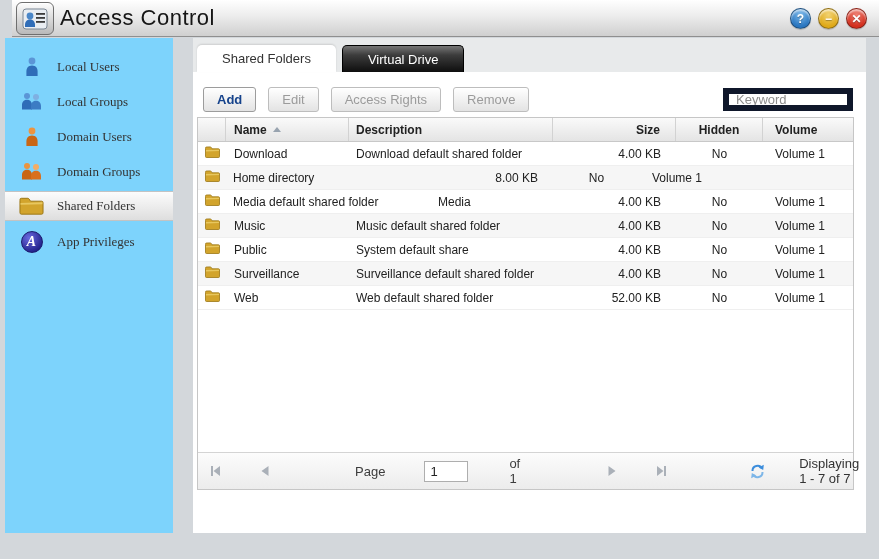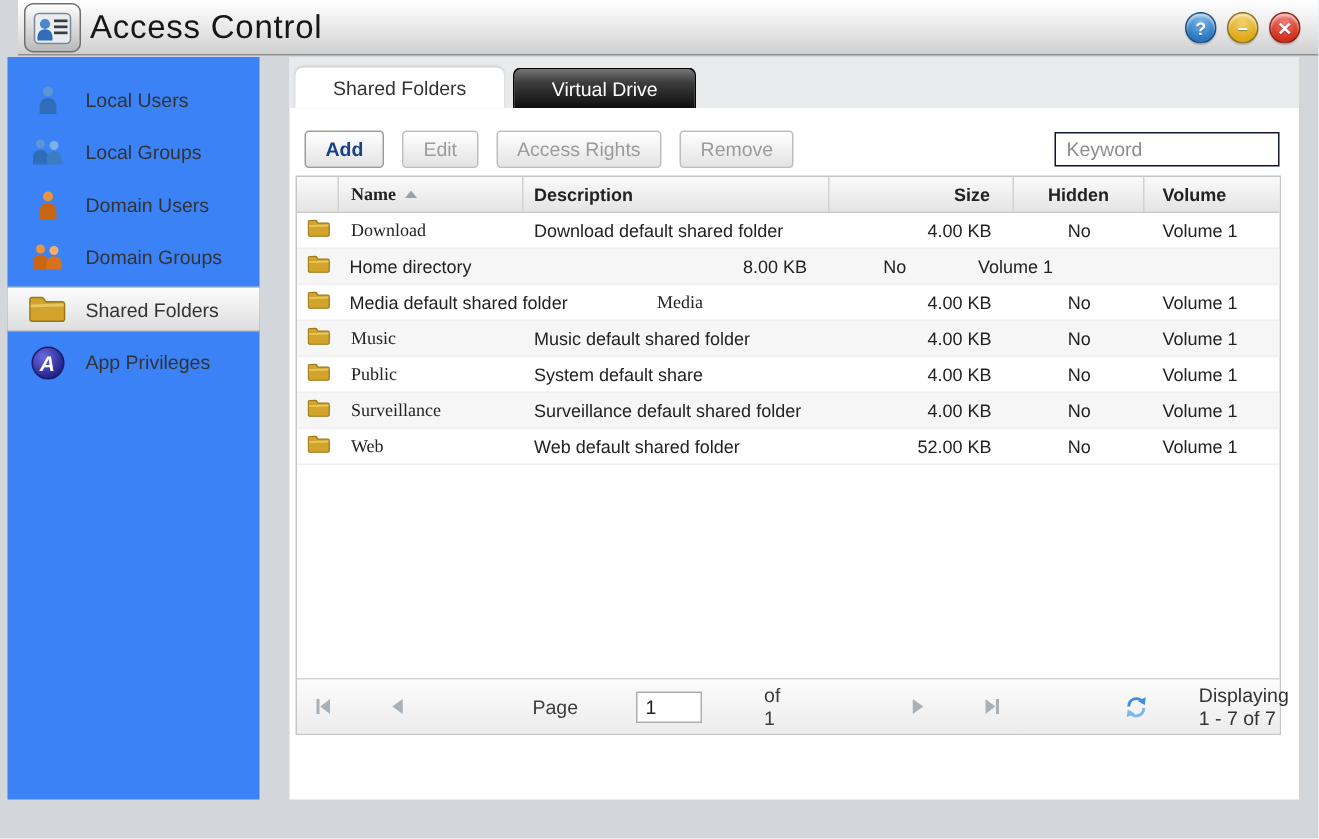--- a/index.html
+++ b/index.html
@@ -35,21 +35,21 @@
     border:1px solid rgba(0,0,0,.35);
     box-shadow:inset 0 2px 2px rgba(255,255,255,.65), 0 1px 1px rgba(0,0,0,.2);
     cursor:default; text-shadow:0 1px 1px rgba(0,0,0,.35);
   }
   .wbtn.help  { background:radial-gradient(circle at 50% 30%, #7cb9ea, #2a76c0 70%); }
   .wbtn.min   { background:radial-gradient(circle at 50% 30%, #f2d271, #dfa918 70%); }
   .wbtn.close { background:radial-gradient(circle at 50% 30%, #ef8073, #d32f1e 70%); }
   
   .sidebar {
     position:absolute; left:5px; top:38px; width:168px; bottom:26px;
-    background:#3b82f6; padding-top:11px;
+    background:#7dd3fc; padding-top:11px;font-family:Liberation Serif, serif;
   }
   .side-item {
     height:35px; display:flex; align-items:center; gap:13px;
     padding-left:14px; font-size:13px; color:#333; cursor:pointer;
   }
   .side-item .sicon { width:25px; height:25px; display:flex; align-items:center; justify-content:center; }
   .side-item.selected {
     background:linear-gradient(#fcfcfc,#dedede);
     border-top:1px solid #c3c3c3; border-bottom:1px solid #c3c3c3;
     height:30px; margin:2px 0 3px 0;
@@ -85,22 +85,22 @@
   
   .toolbar { display:flex; align-items:center; gap:12px; padding:0 13px 0 6px; height:26px; }
   .btn {
     height:25px; padding:0 13px; font-size:13px; color:#15428b; font-weight:bold;
     background:linear-gradient(#ffffff,#e3e3e3);
     border:1px solid #9c9c9c; border-radius:3px; cursor:pointer;
     box-shadow:inset 0 1px 0 #fff;
   }
   .btn.disabled { color:#9b9b9b; font-weight:normal; border-color:#bdbdbd; cursor:default; }
   .keyword {
-    margin-left:auto; width:150px; height:23px;
-    border:1px solid #0f172a; padding:2px 7px; font-size:13px; color:#444;
+    margin-left:auto; width:130px; height:23px;
+    border:6px solid #0f172a; padding:2px 7px; font-size:13px; color:#444;
     font-family:"Liberation Sans", sans-serif;
   }
   .keyword::placeholder { color:#8d8d8d; opacity:1; }
   
   .grid {
     margin:5px 0 0 0; width:657px;
     border:1px solid #c6c6c6; height:373px;
     display:flex; flex-direction:column; background:#fff;
   }
   .thead {
@@ -109,21 +109,21 @@
     border-bottom:1px solid #c8c8c8; flex:0 0 auto;
   }
   .th {
     font-size:12px; font-weight:bold; color:#222;
     display:flex; align-items:center; border-right:1px solid #d2d2d2;
     padding:0 8px; cursor:pointer;
   }
   .th:last-child { border-right:none; }
   .td { font-size:12px; color:#222; display:flex; align-items:center; padding:0 8px; overflow:hidden; white-space:nowrap; }
   .col-icon   { width:28px; flex:0 0 28px; justify-content:center; padding:0; }
-  .col-name   { width:123px; flex:0 0 123px;font-family:Liberation Serif, serif; }
+  .col-name   { width:123px; flex:0 0 123px; }
   .col-desc   { width:204px; flex:0 0 204px; padding-left:7px; }
   .col-size   { width:123px; flex:0 0 123px; justify-content:flex-end; padding-right:15px; }
   .col-hidden { width:87px; flex:0 0 87px; justify-content:center; }
   .col-volume { flex:1; padding-left:12px; }
   .sort-asc {
     width:0; height:0; margin-left:6px;
     border-left:4px solid transparent; border-right:4px solid transparent;
     border-bottom:5px solid #98a3af;
   }
   .tbody { flex:1 1 auto; overflow:hidden; }

